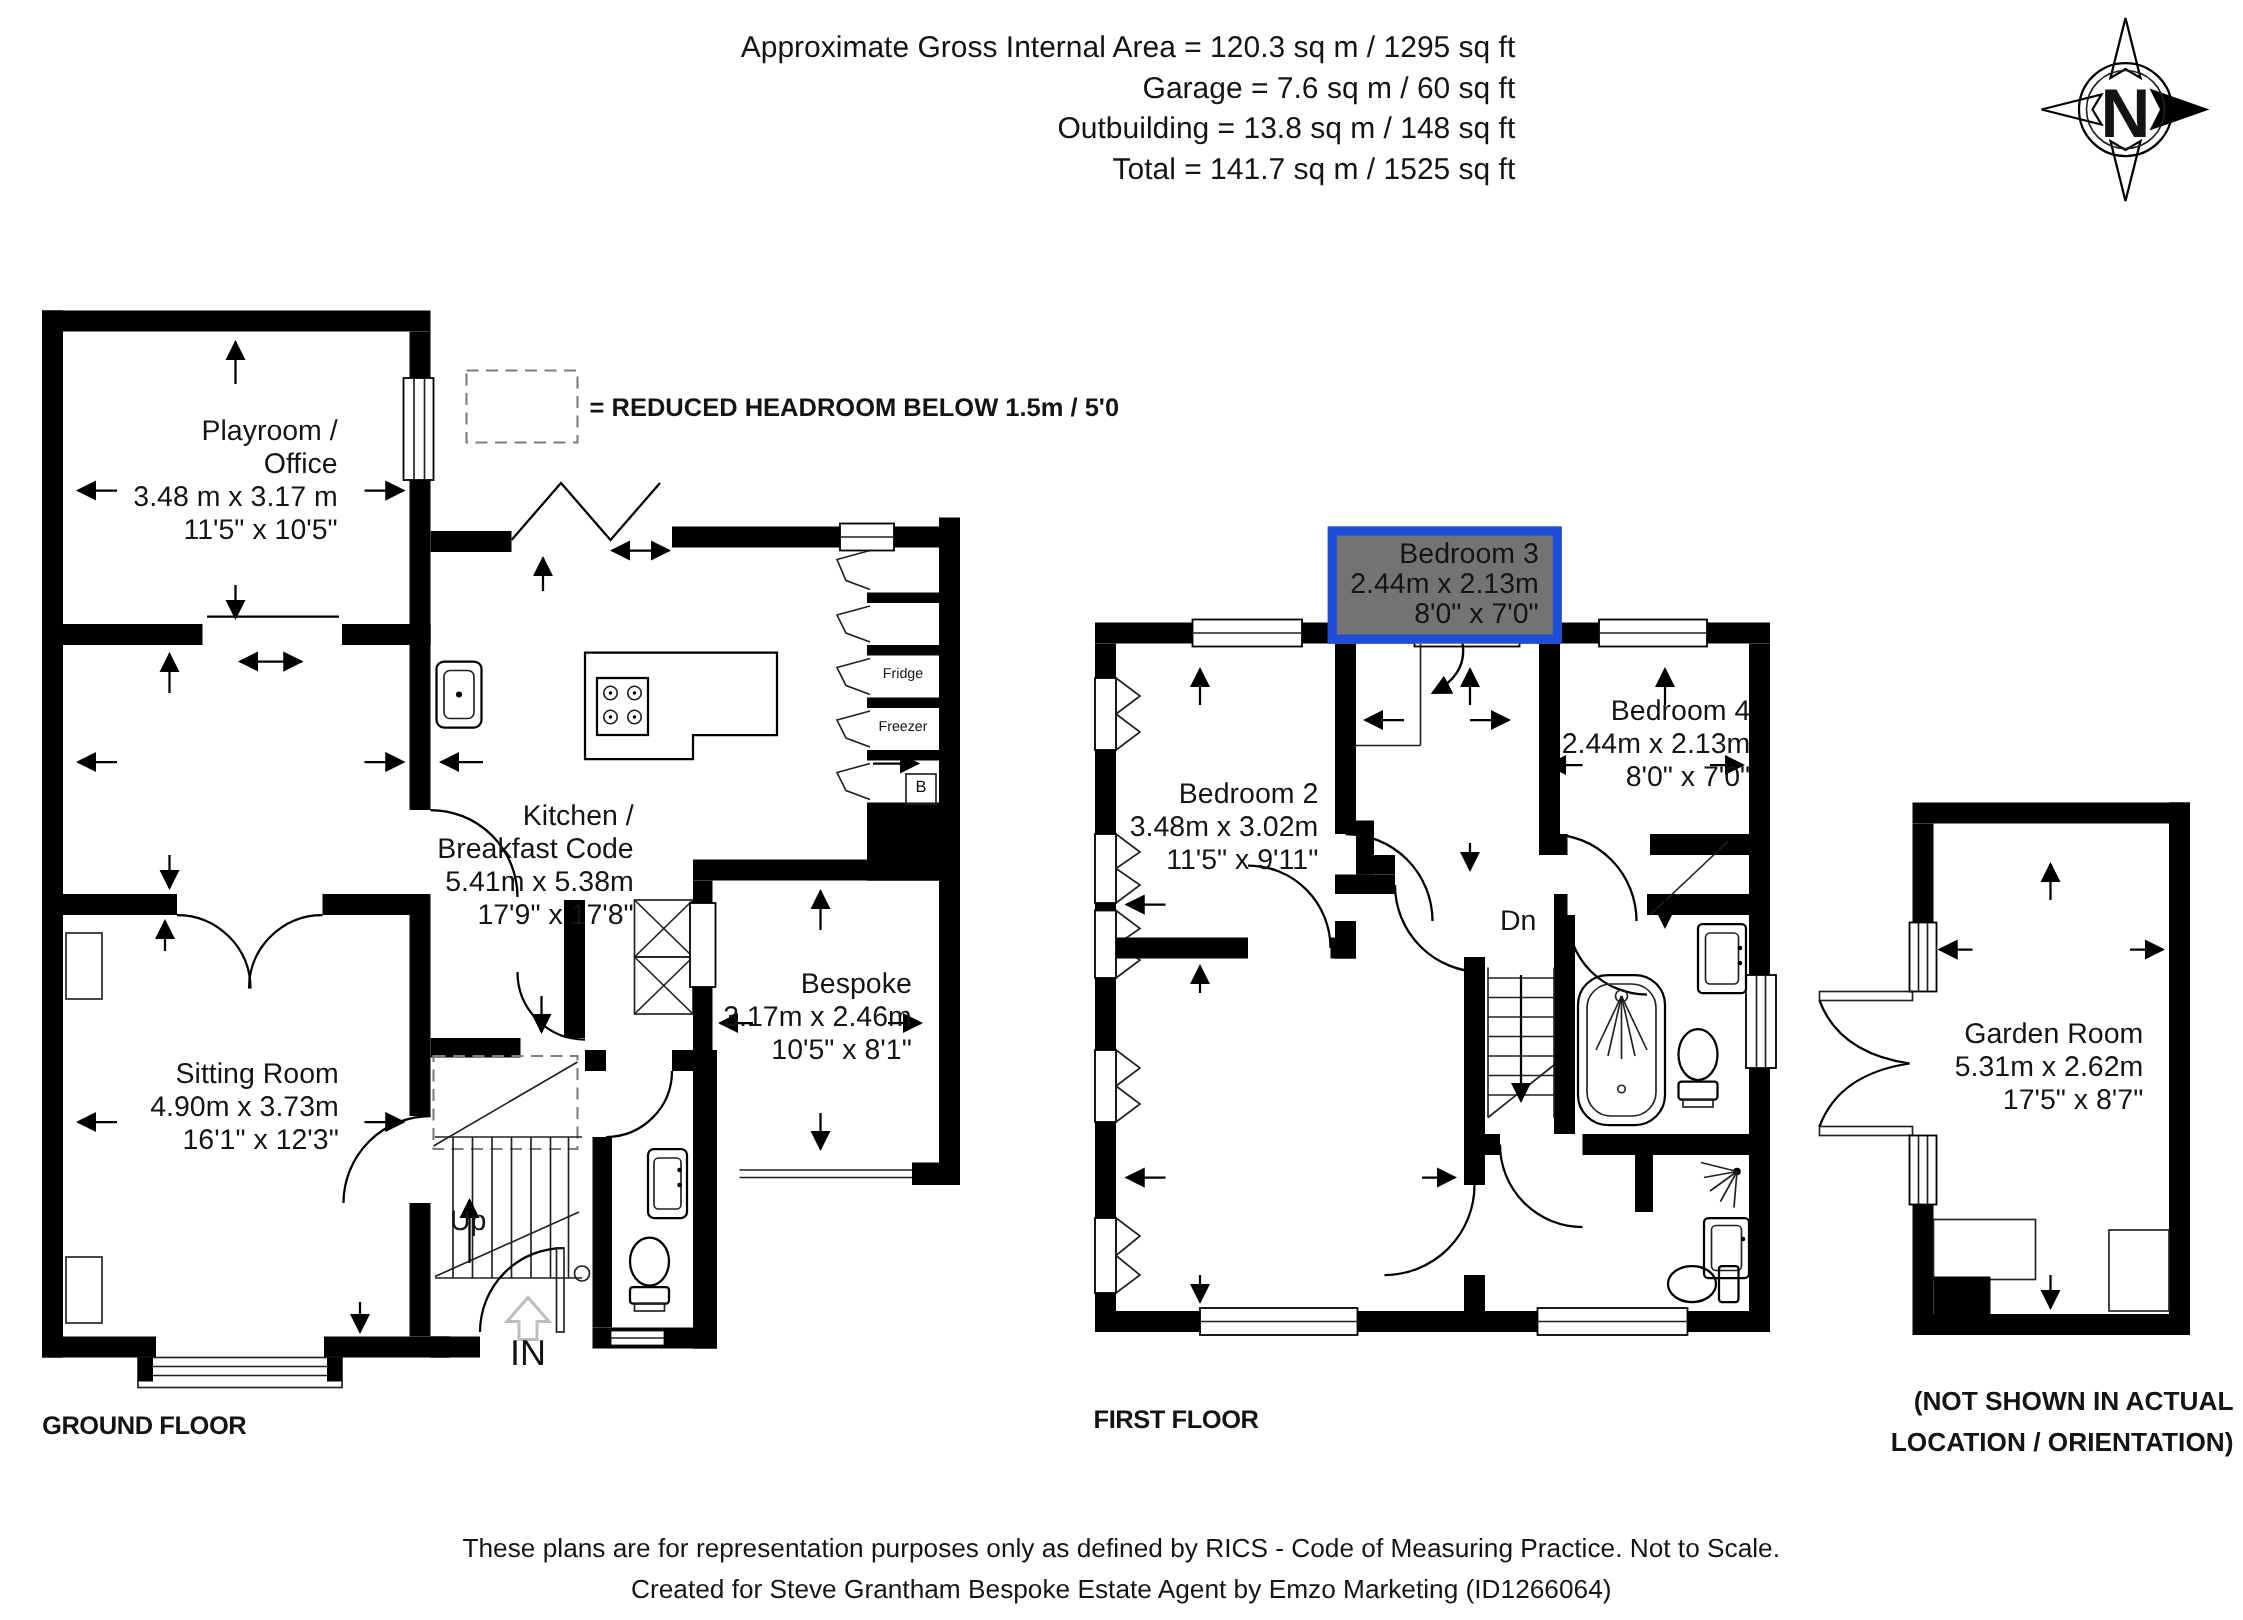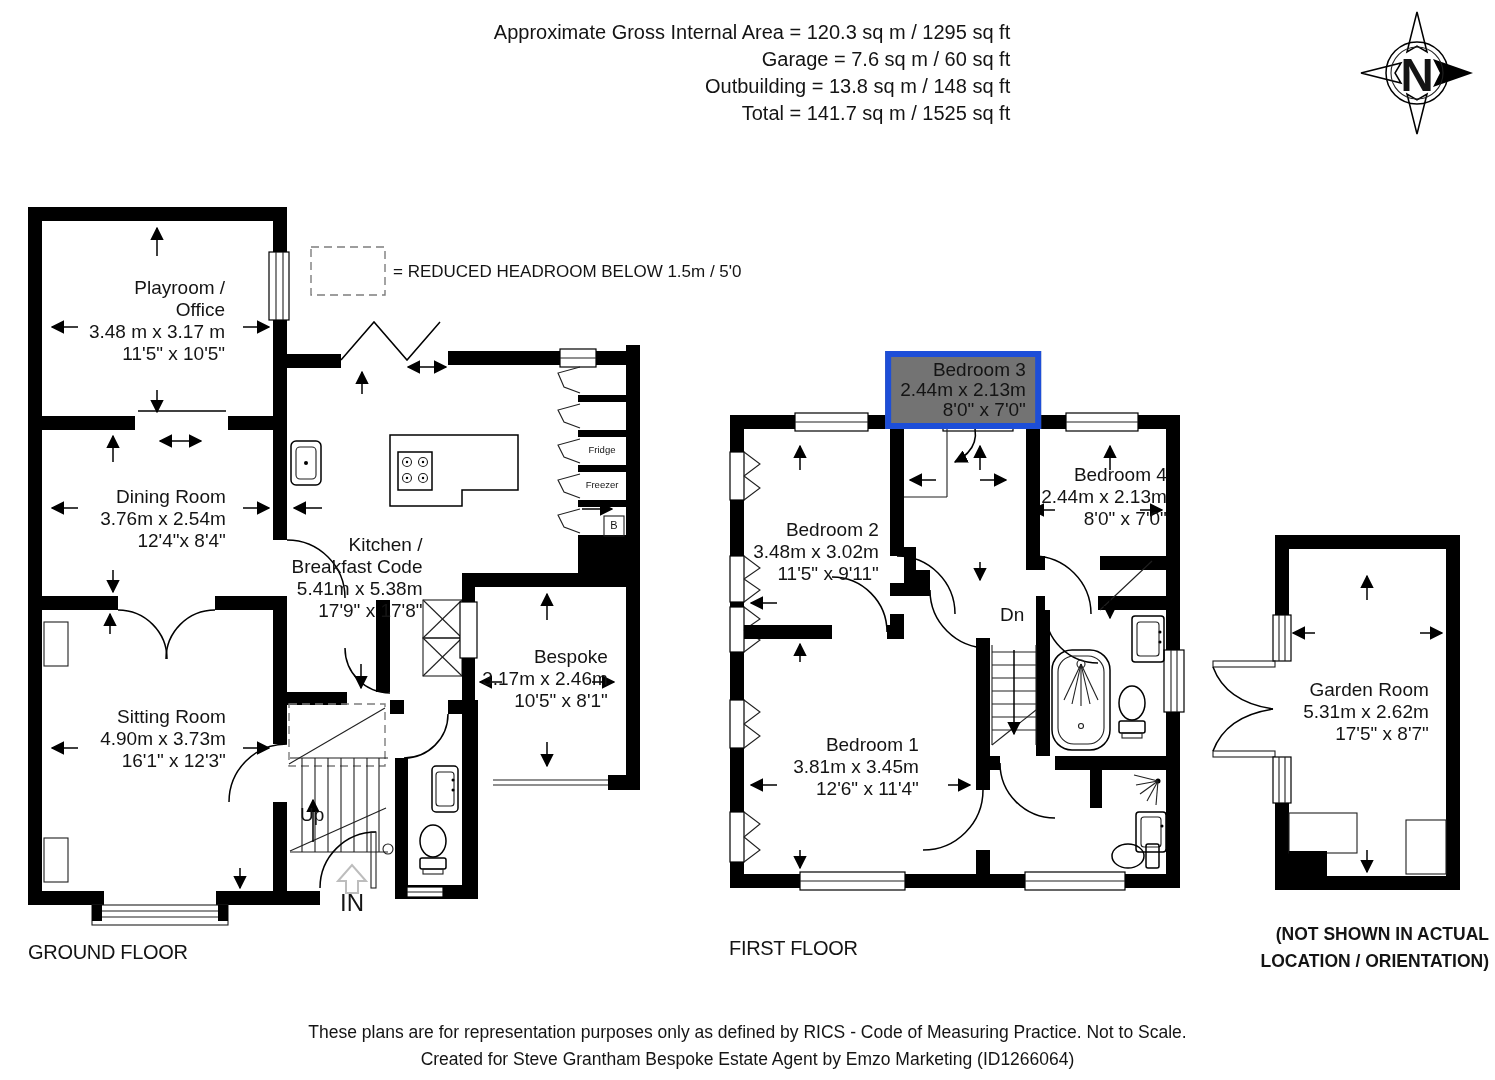--- a/index.html
+++ b/index.html
@@ -14,22 +14,22 @@
   .arr{stroke:#000;stroke-width:1.5;fill:none;marker-end:url(#ah)}
   .dbl{marker-start:url(#ah)}
   .dash{fill:none;stroke:#7d7d7d;stroke-width:1.4;stroke-dasharray:8 5}
   .inarr{stroke:#bdbdbd;stroke-width:2;fill:none}
   
   .lbl{position:absolute;white-space:nowrap}
   .ctr{transform:translateX(-50%);text-align:right}
   .room{font-size:19px;line-height:22px}
   .roombox{border:6px solid #1d4ed8;background:#737373;padding:3px 9px;font-size:19px;line-height:20px}
   .hdr{font-size:20px;line-height:27px;text-align:right}
-  .floor-title{font-size:20px;font-weight:normal;letter-spacing:-0.3px}
-  .legend-txt{font-size:17px;font-weight:normal}
+  .floor-title{font-size:17px;font-weight:bold;letter-spacing:-0.3px}
+  .legend-txt{font-size:17px;font-weight:bold}
   .tiny{font-size:9.5px;line-height:10px}
   .bsmall{font-size:11px}
   .stair-lbl{font-size:19px}
   .in-lbl{font-size:24px}
   .notshown{font-size:17.5px;font-weight:bold;line-height:27px;text-align:right}
   .footer{font-size:17.5px;line-height:27px;text-align:center;width:100%}
   .compass-n{font-size:46px;font-weight:bold;transform:translate(-50%,-50%)}
 </style>
 </head>
 <body>
@@ -419,25 +419,20 @@
 <div class="lbl compass-n" style="left:1417px;top:75px">N</div>
 
 <div class="lbl legend-txt" style="left:393px;top:262px">= REDUCED HEADROOM BELOW 1.5m / 5'0</div>
 
 <div class="lbl ctr room" style="left:157px;top:277px">
   <div>Playroom /</div>
   <div>Office</div>
   <div>3.48 m x 3.17 m</div>
   <div>11'5" x 10'5"</div>
 </div>
-<div class="lbl ctr room" style="left:163px;top:486px">
-  <div>Dining Room</div>
-  <div>3.76m x 2.54m</div>
-  <div>12'4"x 8'4"</div>
-</div>
 <div class="lbl ctr room" style="left:357px;top:534px">
   <div>Kitchen /</div>
   <div>Breakfast Code</div>
   <div>5.41m x 5.38m</div>
   <div>17'9" x 17'8"</div>
 </div>
 <div class="lbl ctr room" style="left:163px;top:706px">
   <div>Sitting Room</div>
   <div>4.90m x 3.73m</div>
   <div>16'1" x 12'3"</div>
@@ -461,25 +456,20 @@
 <div class="lbl ctr room" style="left:816px;top:519px">
   <div>Bedroom 2</div>
   <div>3.48m x 3.02m</div>
   <div>11'5" x 9'11"</div>
 </div>
 <div class="lbl ctr room" style="left:1104px;top:464px">
   <div>Bedroom 4</div>
   <div>2.44m x 2.13m</div>
   <div>8'0" x 7'0"</div>
 </div>
-<div class="lbl ctr room" style="left:856px;top:734px">
-  <div>Bedroom 1</div>
-  <div>3.81m x 3.45m</div>
-  <div>12'6" x 11'4"</div>
-</div>
 <div class="lbl stair-lbl" style="left:1000px;top:604px">Dn</div>
 
 <div class="lbl ctr room" style="left:1366px;top:679px">
   <div>Garden Room</div>
   <div>5.31m x 2.62m</div>
   <div>17'5" x 8'7"</div>
 </div>
 
 <div class="lbl floor-title" style="left:28px;top:941px">GROUND FLOOR</div>
 <div class="lbl floor-title" style="left:729px;top:937px">FIRST FLOOR</div>

